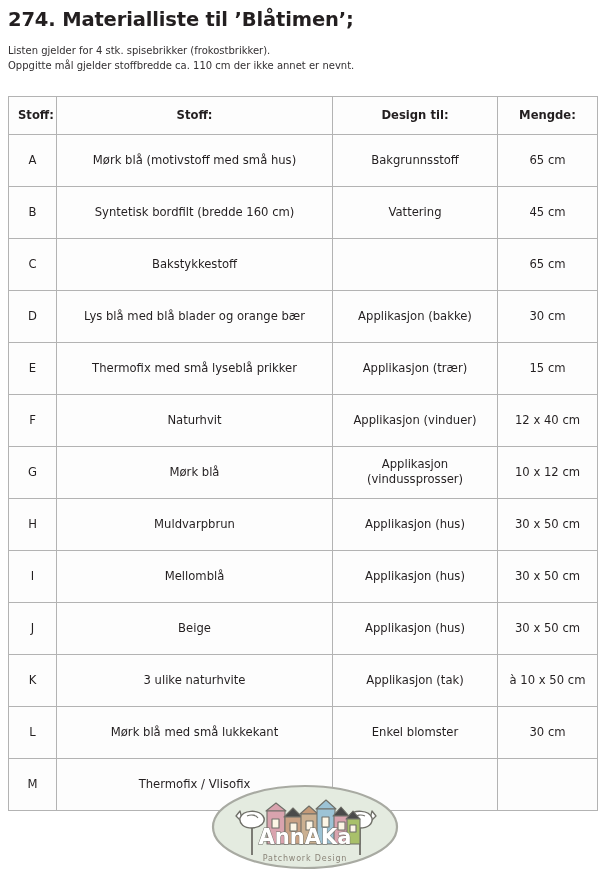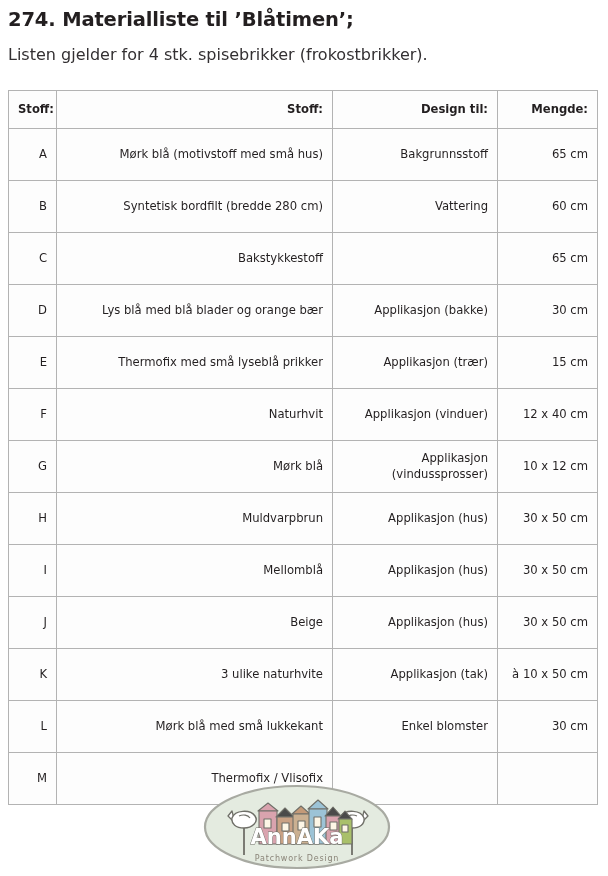--- a/index.html
+++ b/index.html
@@ -29,42 +29,42 @@
     font-weight: bold;
     letter-spacing: -0.15px;
     color: #231f20;
     margin: 0;
     padding-top: 9px;
     line-height: 1.15;
   }
 
   .intro {
     margin-top: 13px;
-    font-size: 16px;
+    font-size: 10px;
     line-height: 1.42;
     color: #333032;
   }
   .intro-line { display: block; white-space: nowrap; }
 
   table.materials {
     margin-top: 23px;
     border-collapse: collapse;
     width: 589px;
     table-layout: fixed;
     background: #fdfdfd;
   }
   table.materials td,
   table.materials th {
     border: 1px solid #b3b3b3;
     background: #fdfdfd;
     font-size: 11.6px;
     font-weight: normal;
     color: #231f20;
     vertical-align: middle;
-    text-align: right;
+    text-align: center;
     padding: 4px 9px;
     line-height: 1.32;
     box-sizing: border-box;
   }
   table.materials thead th {
     font-weight: bold;
     height: 38px;
   }
   table.materials tbody td { height: 52px; }
 
@@ -73,37 +73,38 @@
   .col-brukes  { width: 165px; }
   .col-mengde  { width: 100px; }
 
   td.cell-stoff { font-weight: bold; padding-left: 9px; }
   td.cell-mengde { text-align: center; padding-left: 2px; padding-right: 2px; }
   th.head-mengde { padding-left: 10px; }
 
   
   .logo {
     position: absolute;
-    left: 202px;
+    left: 210px;
     top: 783px;
     width: 190px;
     height: 88px;
     pointer-events: none;
   }
   .logo svg { display: block; width: 190px; height: 88px; }
 </style>
 </head>
 <body>
 
 <div class="page">
 
   <h1 class="doc-title">274. Materialliste til ’Blåtimen’;</h1>
 
   <div class="intro">
     <span class="intro-line">Listen gjelder for 4 stk. spisebrikker (frokostbrikker).</span>
+    <span class="intro-line">Oppgitte mål gjelder stoffbredde ca. 110 cm der ikke annet er nevnt.</span>
   </div>
 
   <table class="materials">
     <colgroup>
       <col class="col-stoff">
       <col class="col-farge">
       <col class="col-brukes">
       <col class="col-mengde">
     </colgroup>
     <thead>
@@ -116,23 +117,23 @@
     </thead>
     <tbody>
       <tr>
         <td class="cell-stoff">A</td>
         <td class="cell-farge">Mørk blå (motivstoff med små hus)</td>
         <td class="cell-brukes">Bakgrunnsstoff</td>
         <td class="cell-mengde">65 cm</td>
       </tr>
       <tr>
         <td class="cell-stoff">B</td>
-        <td class="cell-farge">Syntetisk bordfilt (bredde 280 cm)</td>
+        <td class="cell-farge">Syntetisk bordfilt (bredde 160 cm)</td>
         <td class="cell-brukes">Vattering</td>
-        <td class="cell-mengde">60 cm</td>
+        <td class="cell-mengde">45 cm</td>
       </tr>
       <tr>
         <td class="cell-stoff">C</td>
         <td class="cell-farge">Bakstykkestoff</td>
         <td class="cell-brukes"></td>
         <td class="cell-mengde">65 cm</td>
       </tr>
       <tr>
         <td class="cell-stoff">D</td>
         <td class="cell-farge">Lys blå med blå blader og orange bær</td>

